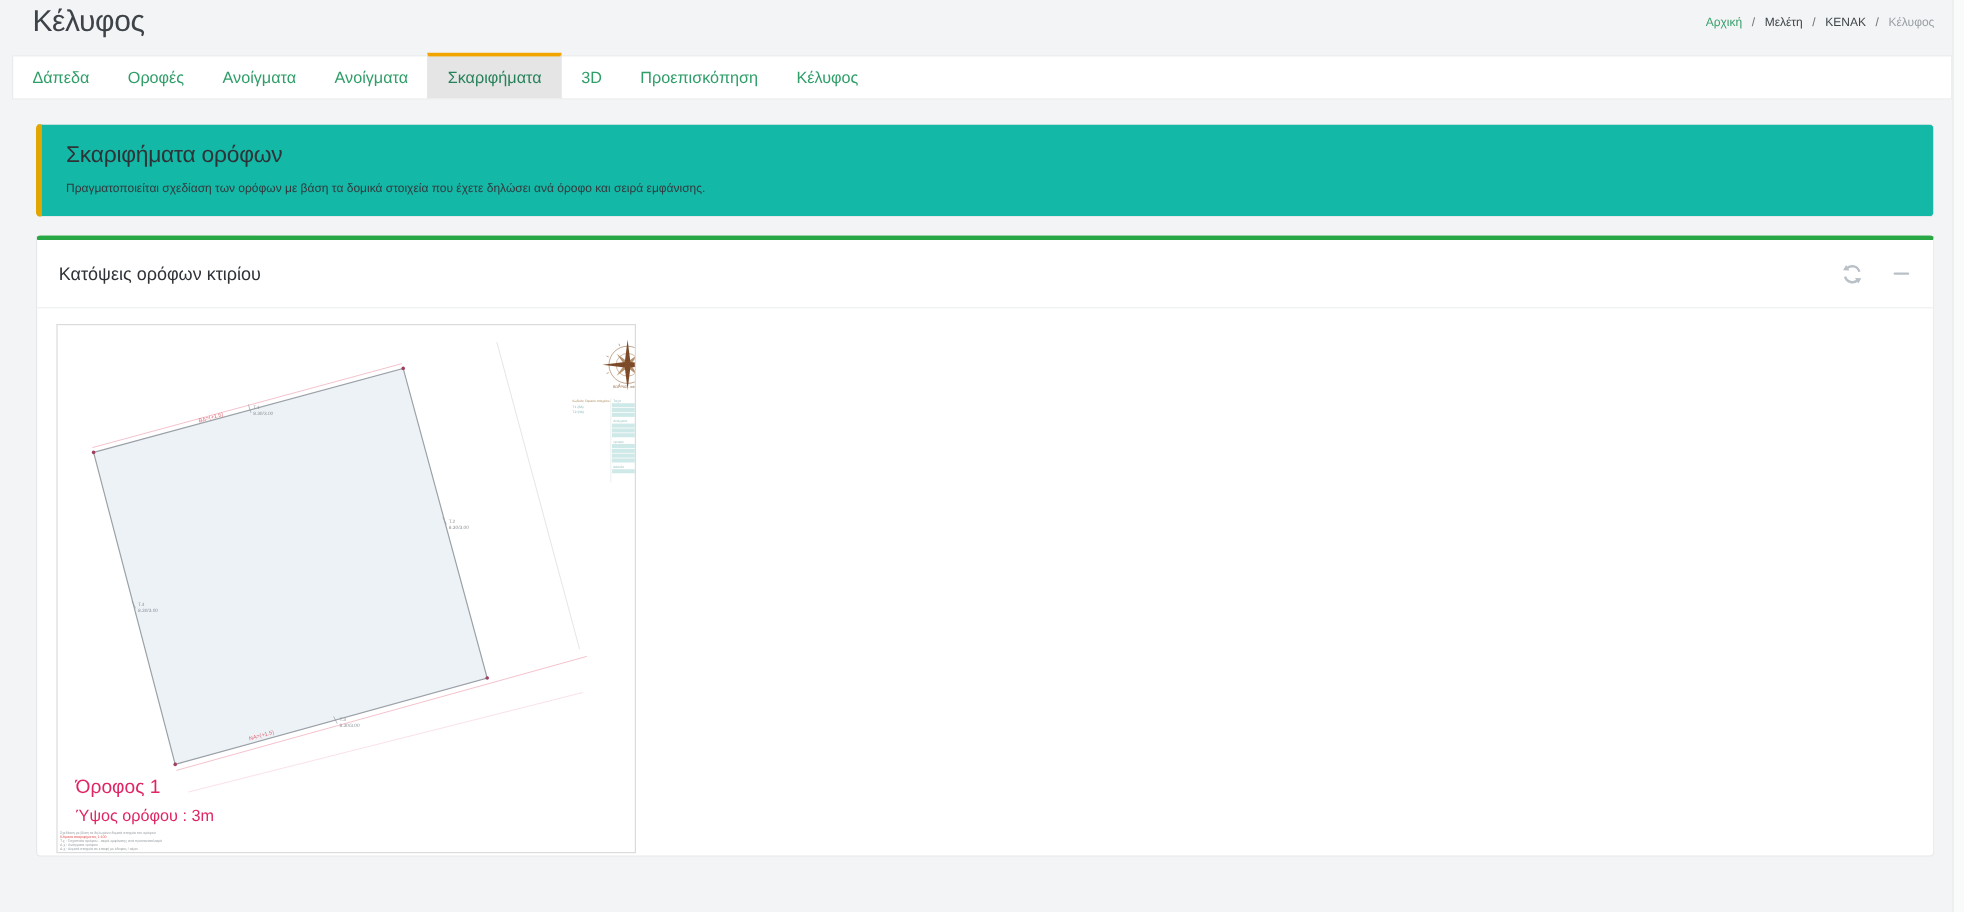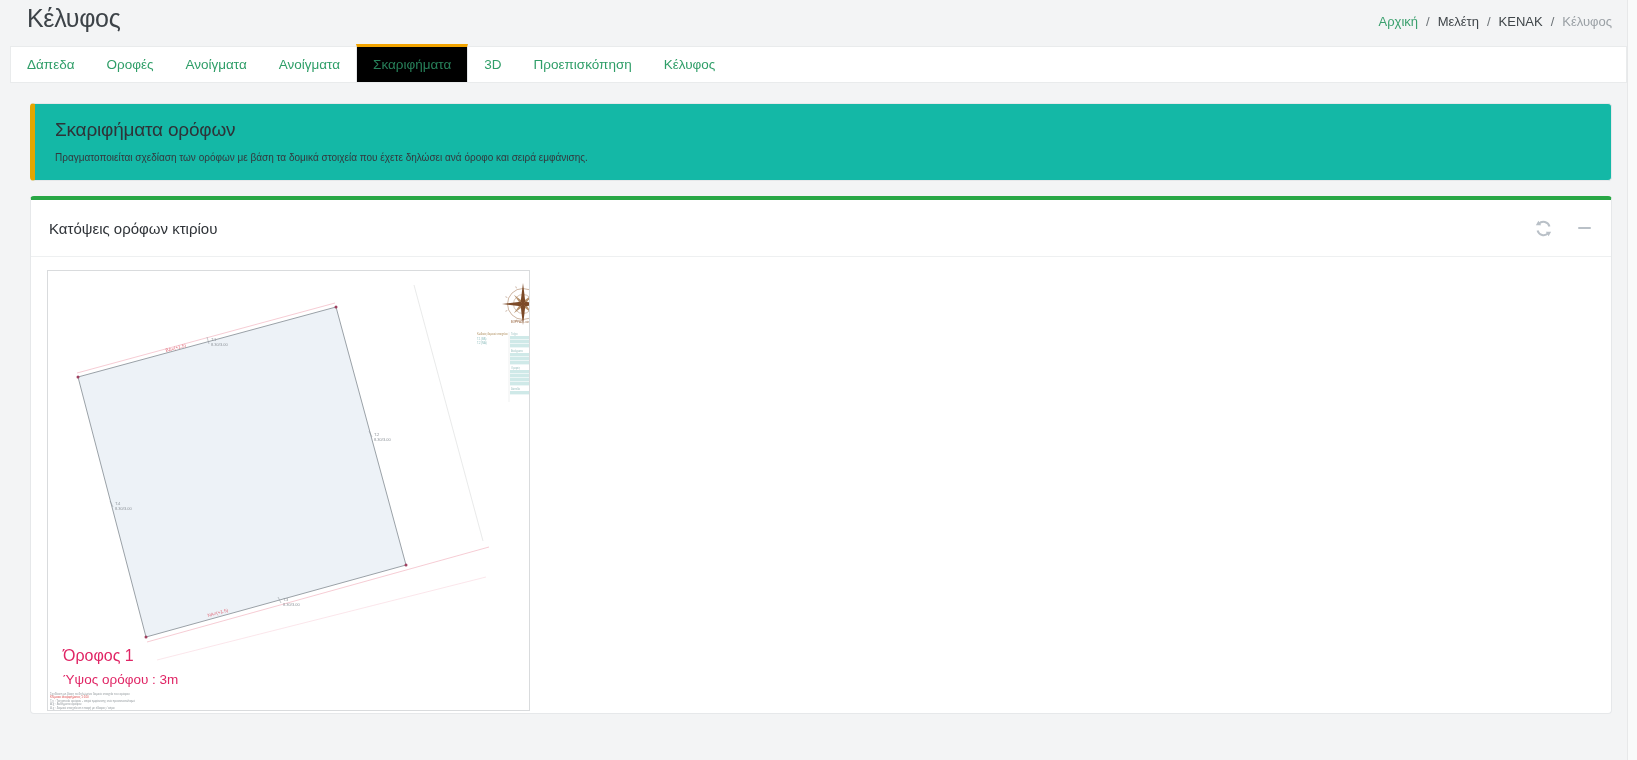--- a/index.html
+++ b/index.html
@@ -11,37 +11,37 @@
     position:relative;
   }
   
   .page-header { position:relative; height:46px; }
   .page-title {
     position:absolute; left:27px; top:4px;
     font-size:25px; font-weight:400; color:#3d4348; letter-spacing:-0.3px;
   }
   .breadcrumb {
     position:absolute; right:25px; top:14px;
-    font-size:13px; display:flex; align-items:flex-end; gap:8px;
+    font-size:10px; display:flex; align-items:flex-end; gap:8px;
   }
   .breadcrumb .crumb-link { color:#3ba06e; text-decoration:none; cursor:pointer; }
   .breadcrumb .crumb-plain { color:#3f4549; }
   .breadcrumb .crumb-current { color:#9aa0a5; }
   .breadcrumb .sep { color:#6d7377; }
   
   .tabs-bar {
     margin:0 10px; height:37px; background:#ffffff;
     border:1px solid #e9ebec; display:flex; align-items:stretch;
   }
   .tab {
     display:flex; align-items:center; padding:0 16px;
     font-size:13.5px; color:#2f9e68; cursor:pointer; white-space:nowrap;
   }
   .tab.active {
-    margin-top:-3px; background:#000000;
+    margin-top:-3px; background:#e5e5e5;
     border-top:3px solid #f2a400;
     border-left:1px solid #e4e6e8; border-right:1px solid #e4e6e8;
     color:#27815a;
   }
   
   .info-box {
     margin:20px 25px 15px 30px; background:#14b8a6;
     border:1px solid #e6e8ea; border-left:5px solid #e2a600;
     border-radius:4px; padding:15px 20px 17px;
   }

